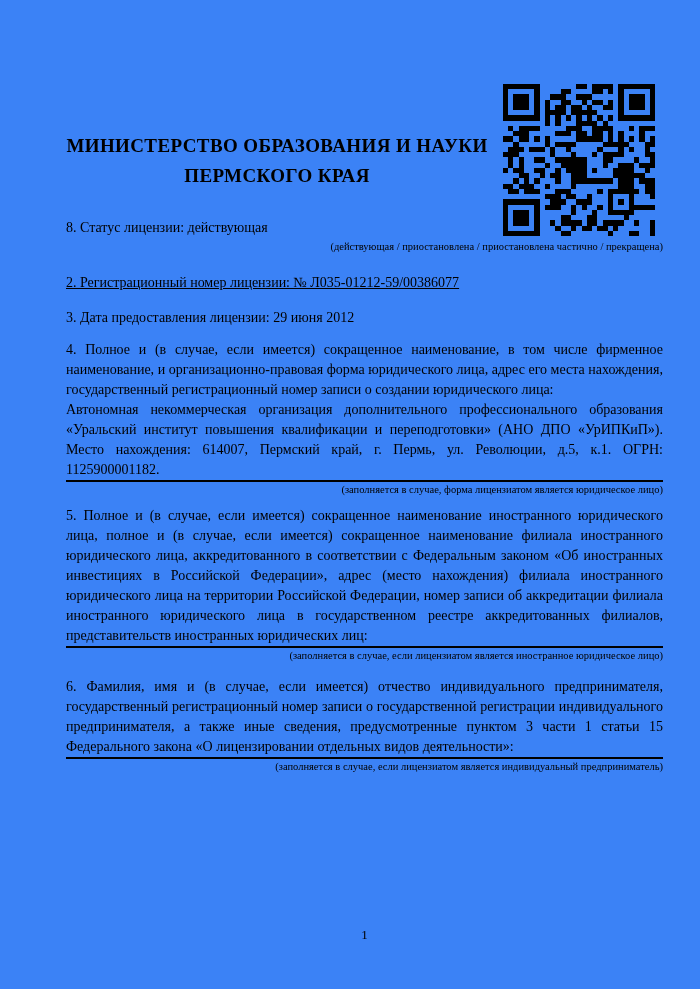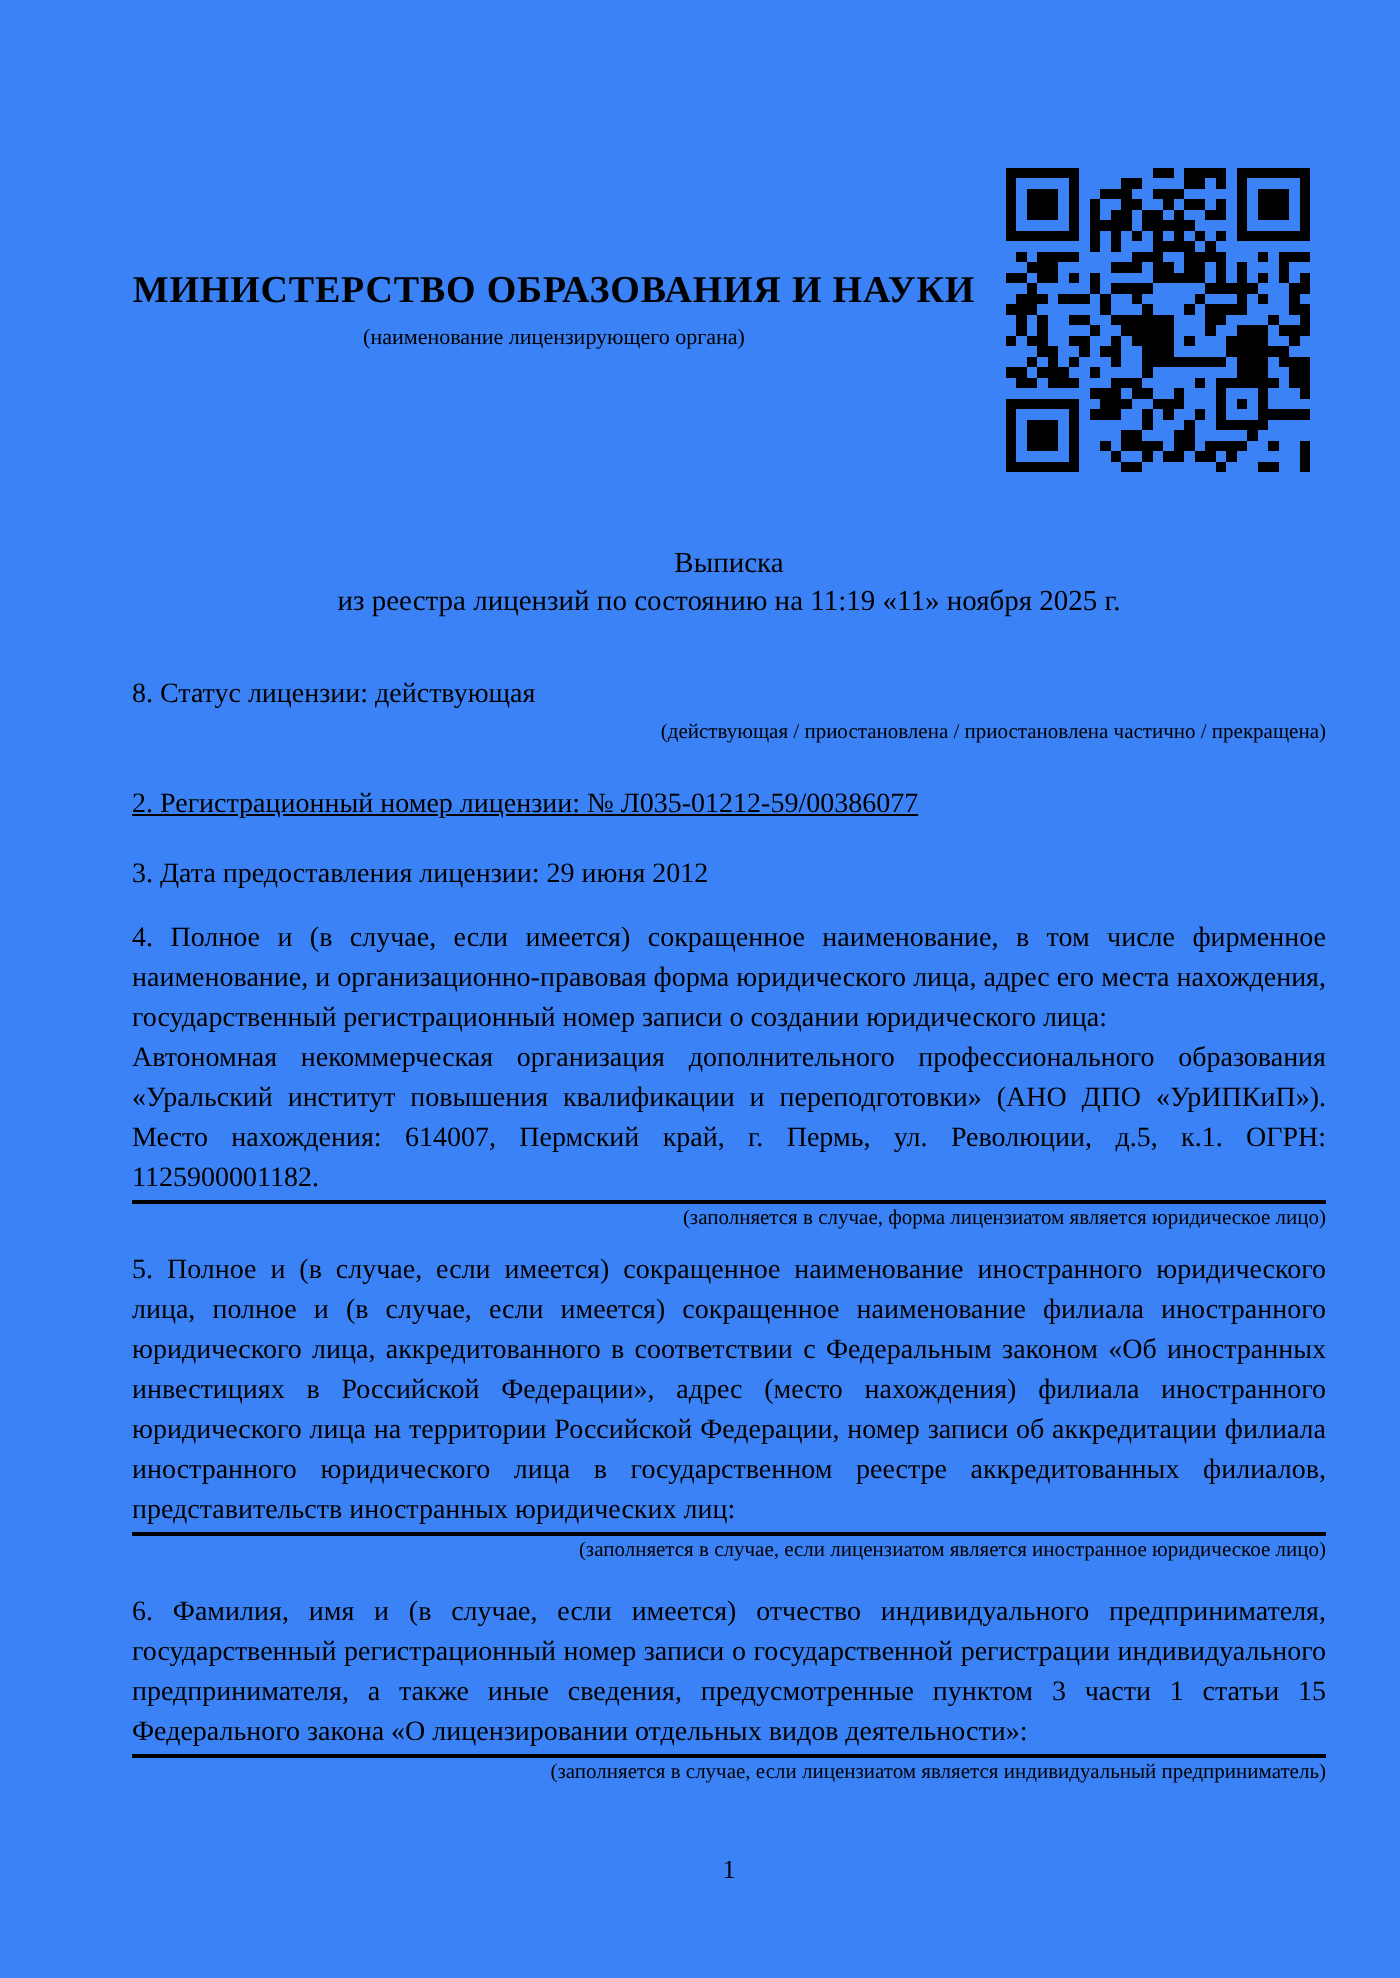--- a/index.html
+++ b/index.html
@@ -502,27 +502,23 @@
         <rect x="20" y="28" width="1" height="1"></rect>
         <rect x="24" y="28" width="1" height="1"></rect>
         <rect x="25" y="28" width="1" height="1"></rect>
         <rect x="28" y="28" width="1" height="1"></rect>
       </svg></div>
 
   <div class="content">
 
     <div class="ministry-block">
       <div class="ministry-name">МИНИСТЕРСТВО ОБРАЗОВАНИЯ И НАУКИ</div>
-      <div class="ministry-caption">(наименование лицензирующего органа)</div>
+      <div class="ministry-name">ПЕРМСКОГО КРАЯ</div>
     </div>
 
-    <div class="doc-title">
-      <div>Выписка</div>
-      <div>из реестра лицензий по состоянию на 11:19 «11» ноября 2025 г.</div>
-    </div>
 
     <div class="item item-1">8. Статус лицензии: действующая</div>
     <div class="note note-inline">(действующая / приостановлена / приостановлена частично / прекращена)</div>
 
     <div class="item item-2">2. Регистрационный номер лицензии: № Л035-01212-59/00386077</div>
 
     <div class="item item-3">3. Дата предоставления лицензии: 29 июня 2012</div>
 
     <div class="para para-4">
       <div>4. Полное и (в случае, если имеется) сокращенное наименование, в том числе фирменное наименование, и организационно-правовая форма юридического лица, адрес его места нахождения, государственный регистрационный номер записи о создании юридического лица:</div>

